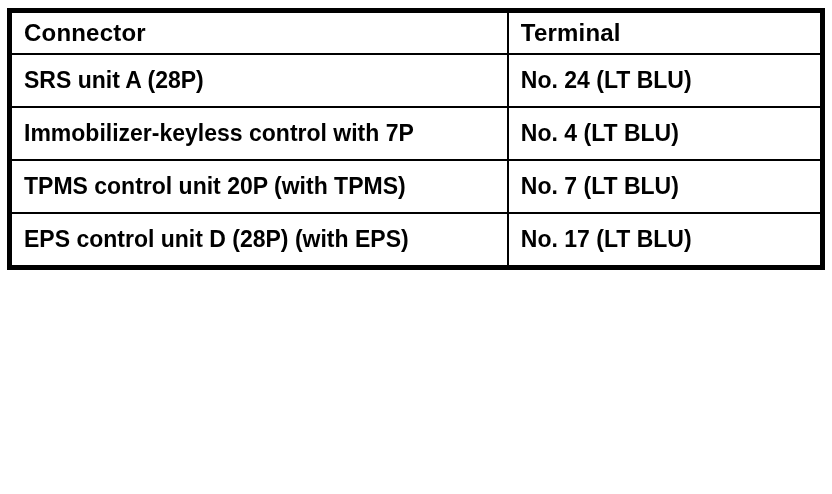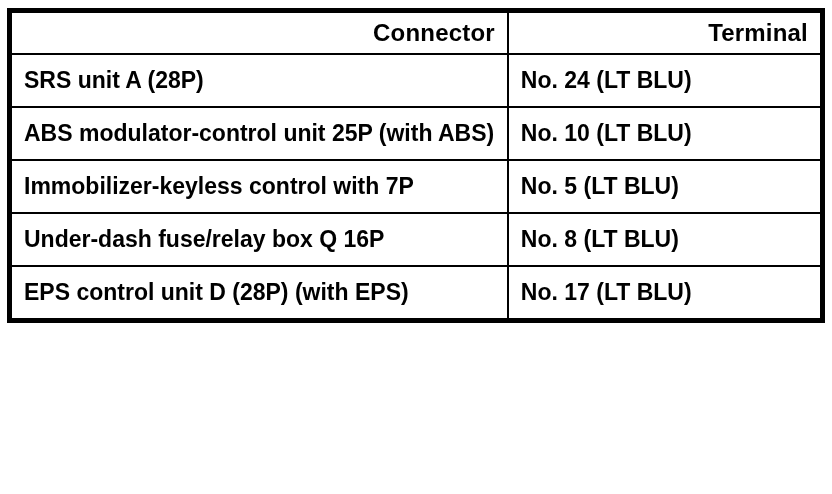--- a/index.html
+++ b/index.html
@@ -35,21 +35,21 @@
     color: #000000;
     vertical-align: middle;
     padding: 0 12px;
     white-space: nowrap;
     overflow: hidden;
   }
   .conn-table th {
     height: 40px;
     font-size: 24px;
     font-weight: bold;
-    text-align: right;
+    text-align: left;
     letter-spacing: 0.2px;
   }
   .conn-table td {
     height: 51px;
     font-size: 23px;
     font-weight: bold;
     text-align: left;
   }
 </style>
 </head>
@@ -66,37 +66,33 @@
         <th>Connector</th>
         <th>Terminal</th>
       </tr>
     </thead>
     <tbody id="table-body">
   <tr>
     <td>SRS unit A (28P)</td>
     <td>No. 24 (LT BLU)</td>
   </tr>
 
-  <tr>
-    <td>ABS modulator-control unit 25P (with ABS)</td>
-    <td>No. 10 (LT BLU)</td>
-  </tr>
 
 
   <tr>
     <td>Immobilizer-keyless control with 7P</td>
-    <td>No. 5 (LT BLU)</td>
+    <td>No. 4 (LT BLU)</td>
+  </tr>
+
+  <tr>
+    <td>TPMS control unit 20P (with TPMS)</td>
+    <td>No. 7 (LT BLU)</td>
   </tr>
 
 
-
-  <tr>
-    <td>Under-dash fuse/relay box Q 16P</td>
-    <td>No. 8 (LT BLU)</td>
-  </tr>
 
   <tr>
     <td>EPS control unit D (28P) (with EPS)</td>
     <td>No. 17 (LT BLU)</td>
   </tr>
 </tbody>
   </table>
 </div>
 
 </body></html>

